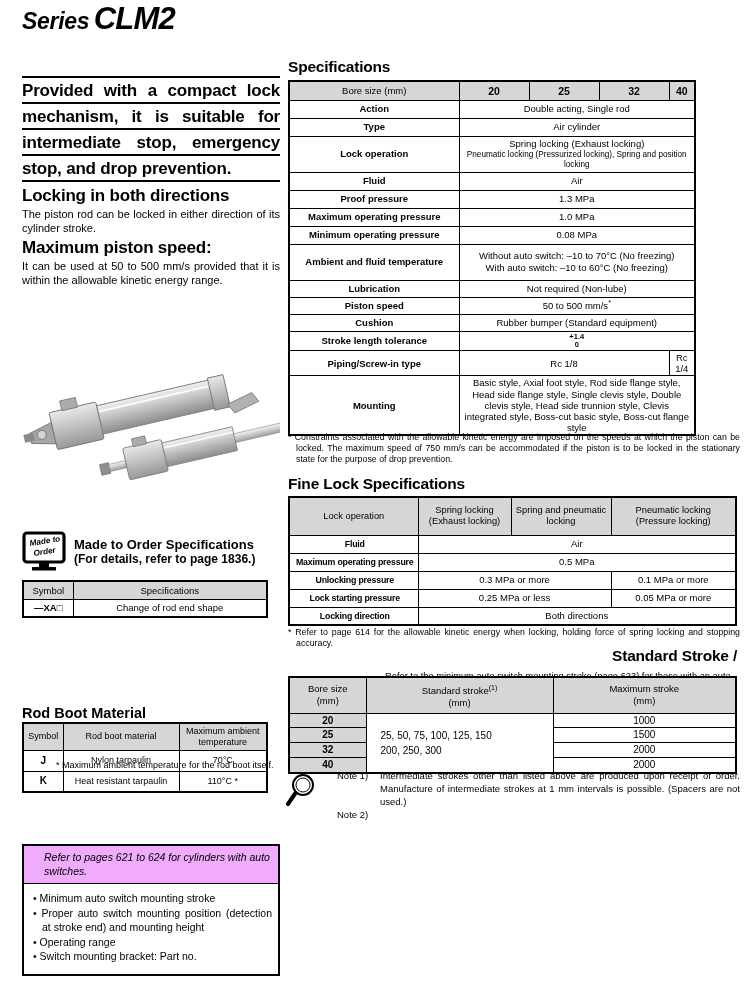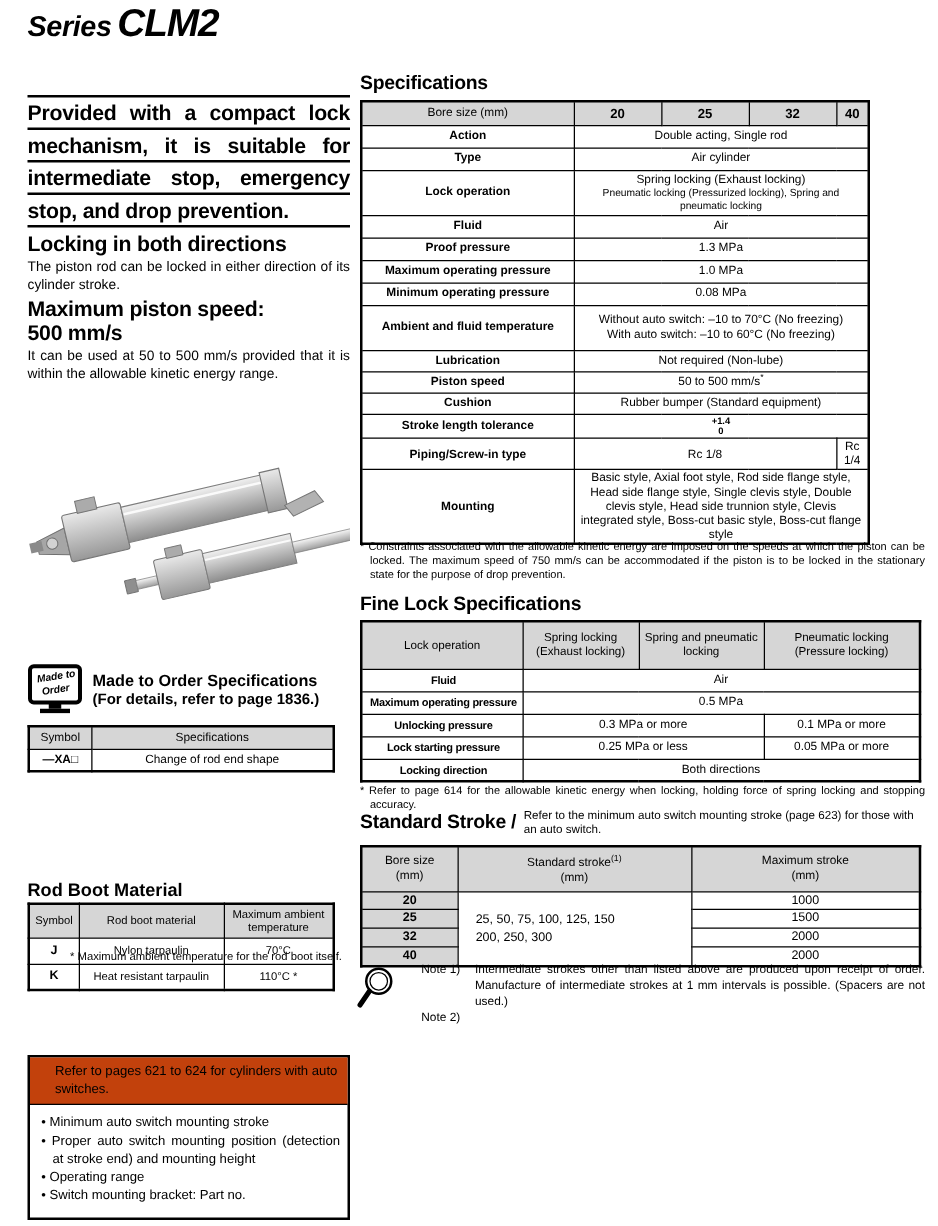--- a/index.html
+++ b/index.html
@@ -43,22 +43,22 @@
 
   #rodboot-title { top:705px; font-size:14.5px; font-weight:bold; }
   #rodboot-table { top:722px; }
   #rodboot-table td { font-size:9px; }
   #rodboot-table tr.hrow td { height:27px; line-height:11px; }
   #rodboot-table tr.drow td { height:21px; }
   #rodboot-table td.sym { font-weight:bold; font-size:10px; }
   #rodboot-foot { top:760px; font-size:9px;margin-left:34px; }
 
   #autobox { top:844px; width:258px; border:2px solid #000; }
-  .ab-head { background:#c2410c; border-bottom:1.5px solid #000; padding:5px 8px 5px 20px;
-             font-size:10.5px; line-height:13.5px; }
+  .ab-head { background:#f0abfc; border-bottom:1.5px solid #000; padding:5px 8px 5px 20px;
+             font-size:10.5px; line-height:13.5px;font-style:italic; }
   .ab-body { padding:7px 6px 10px 9px; }
   .ab-body li { list-style:none; padding-left:9px; text-indent:-9px; font-size:10.5px;
                 line-height:14.6px; text-align:justify; }
   .ab-body li::before { content:"• "; }
 
   
   .rightcol { left:288px; width:449px; }
   #spec-title { top:58px; }
   #spec-table { top:80px; width:408px; }
   #spec-table td { height:18px; }
@@ -76,21 +76,21 @@
   .footnote { font-size:8.8px; line-height:10.8px; text-align:justify; padding-left:8px; text-indent:-8px; }
   #spec-foot { top:432px; width:452px; }
 
   #fl-title { top:475px; }
   #fl-table { top:496px; width:449px; }
   #fl-table tr.hrow td { height:38px; font-size:9.3px; line-height:11.5px; padding:2px 4px; }
   #fl-table td { height:18px; }
   #fl-table td.lbl { font-size:8.8px; letter-spacing:-0.2px; padding-left:5px; }
   #fl-foot { top:627px; width:452px; }
 
-  #ss-head { top:647px; display:flex; gap:6px; align-items:center; }
+  #ss-head { top:647px; display:flex; gap:6px; align-items:flex-end;flex-direction:column; }
   #ss-head h2 { white-space:nowrap; }
   .ss-note-top { font-size:9.3px; line-height:11.2px; width:352px; }
   #ss-table { top:676px; width:449px; }
   #ss-table tr.hrow td { height:36px; font-size:9.5px; line-height:12px; }
   #ss-table td { height:13.5px; font-size:10px; }
   #ss-table td.bore { background:#d6d6d6; font-weight:bold; }
   #ss-table td.strokes { text-align:left; padding-left:14px; line-height:15px; }
   #ss-notes { top:769px; width:452px; }
   .mag { position:absolute; left:-3px; top:3px; }
   .notes-body { margin-left:49px; }
@@ -115,21 +115,20 @@
     <div class="hl-line last">stop, and drop prevention.</div>
   </div>
 
   <div class="abs leftcol" id="locking">
     <div class="subhead">Locking in both directions</div>
     <p class="bodytext">The piston rod can be locked in either direction of its cylinder stroke.</p>
   </div>
 
   <div class="abs leftcol" id="speed">
     <div class="subhead">Maximum piston speed:</div>
-    <div class="subhead">500 mm/s</div>
     <p class="bodytext">It can be used at 50 to 500 mm/s provided that it is within the allowable kinetic energy range.</p>
   </div>
 
   <svg class="abs leftcol" id="photo" width="258" height="152" viewBox="0 0 258 152">
     <defs>
       <linearGradient id="gTube" x1="0" y1="0" x2="0" y2="1">
         <stop offset="0" stop-color="#f0f0f0"></stop>
           <stop offset="0.45" stop-color="#c3c3c3"></stop>
           <stop offset="1" stop-color="#8d8d8d"></stop>
       </linearGradient>
@@ -256,21 +255,21 @@
       <td colspan="4">Double acting, Single rod</td>
     </tr>
     <tr>
       <td class="lbl">Type</td>
       <td colspan="4">Air cylinder</td>
     </tr>
     <tr class="two">
       <td class="lbl">Lock operation</td>
       <td colspan="4">
         <div class="mainline">Spring locking (Exhaust locking)</div>
-        <div class="subline">Pneumatic locking (Pressurized locking), Spring and pneumatic locking</div>
+        <div class="subline">Pneumatic locking (Pressurized locking), Spring and position locking</div>
       </td>
     </tr>
     <tr>
       <td class="lbl">Fluid</td>
       <td colspan="4">Air</td>
     </tr>
     <tr>
       <td class="lbl">Proof pressure</td>
       <td colspan="4">1.3 MPa</td>
     </tr>

